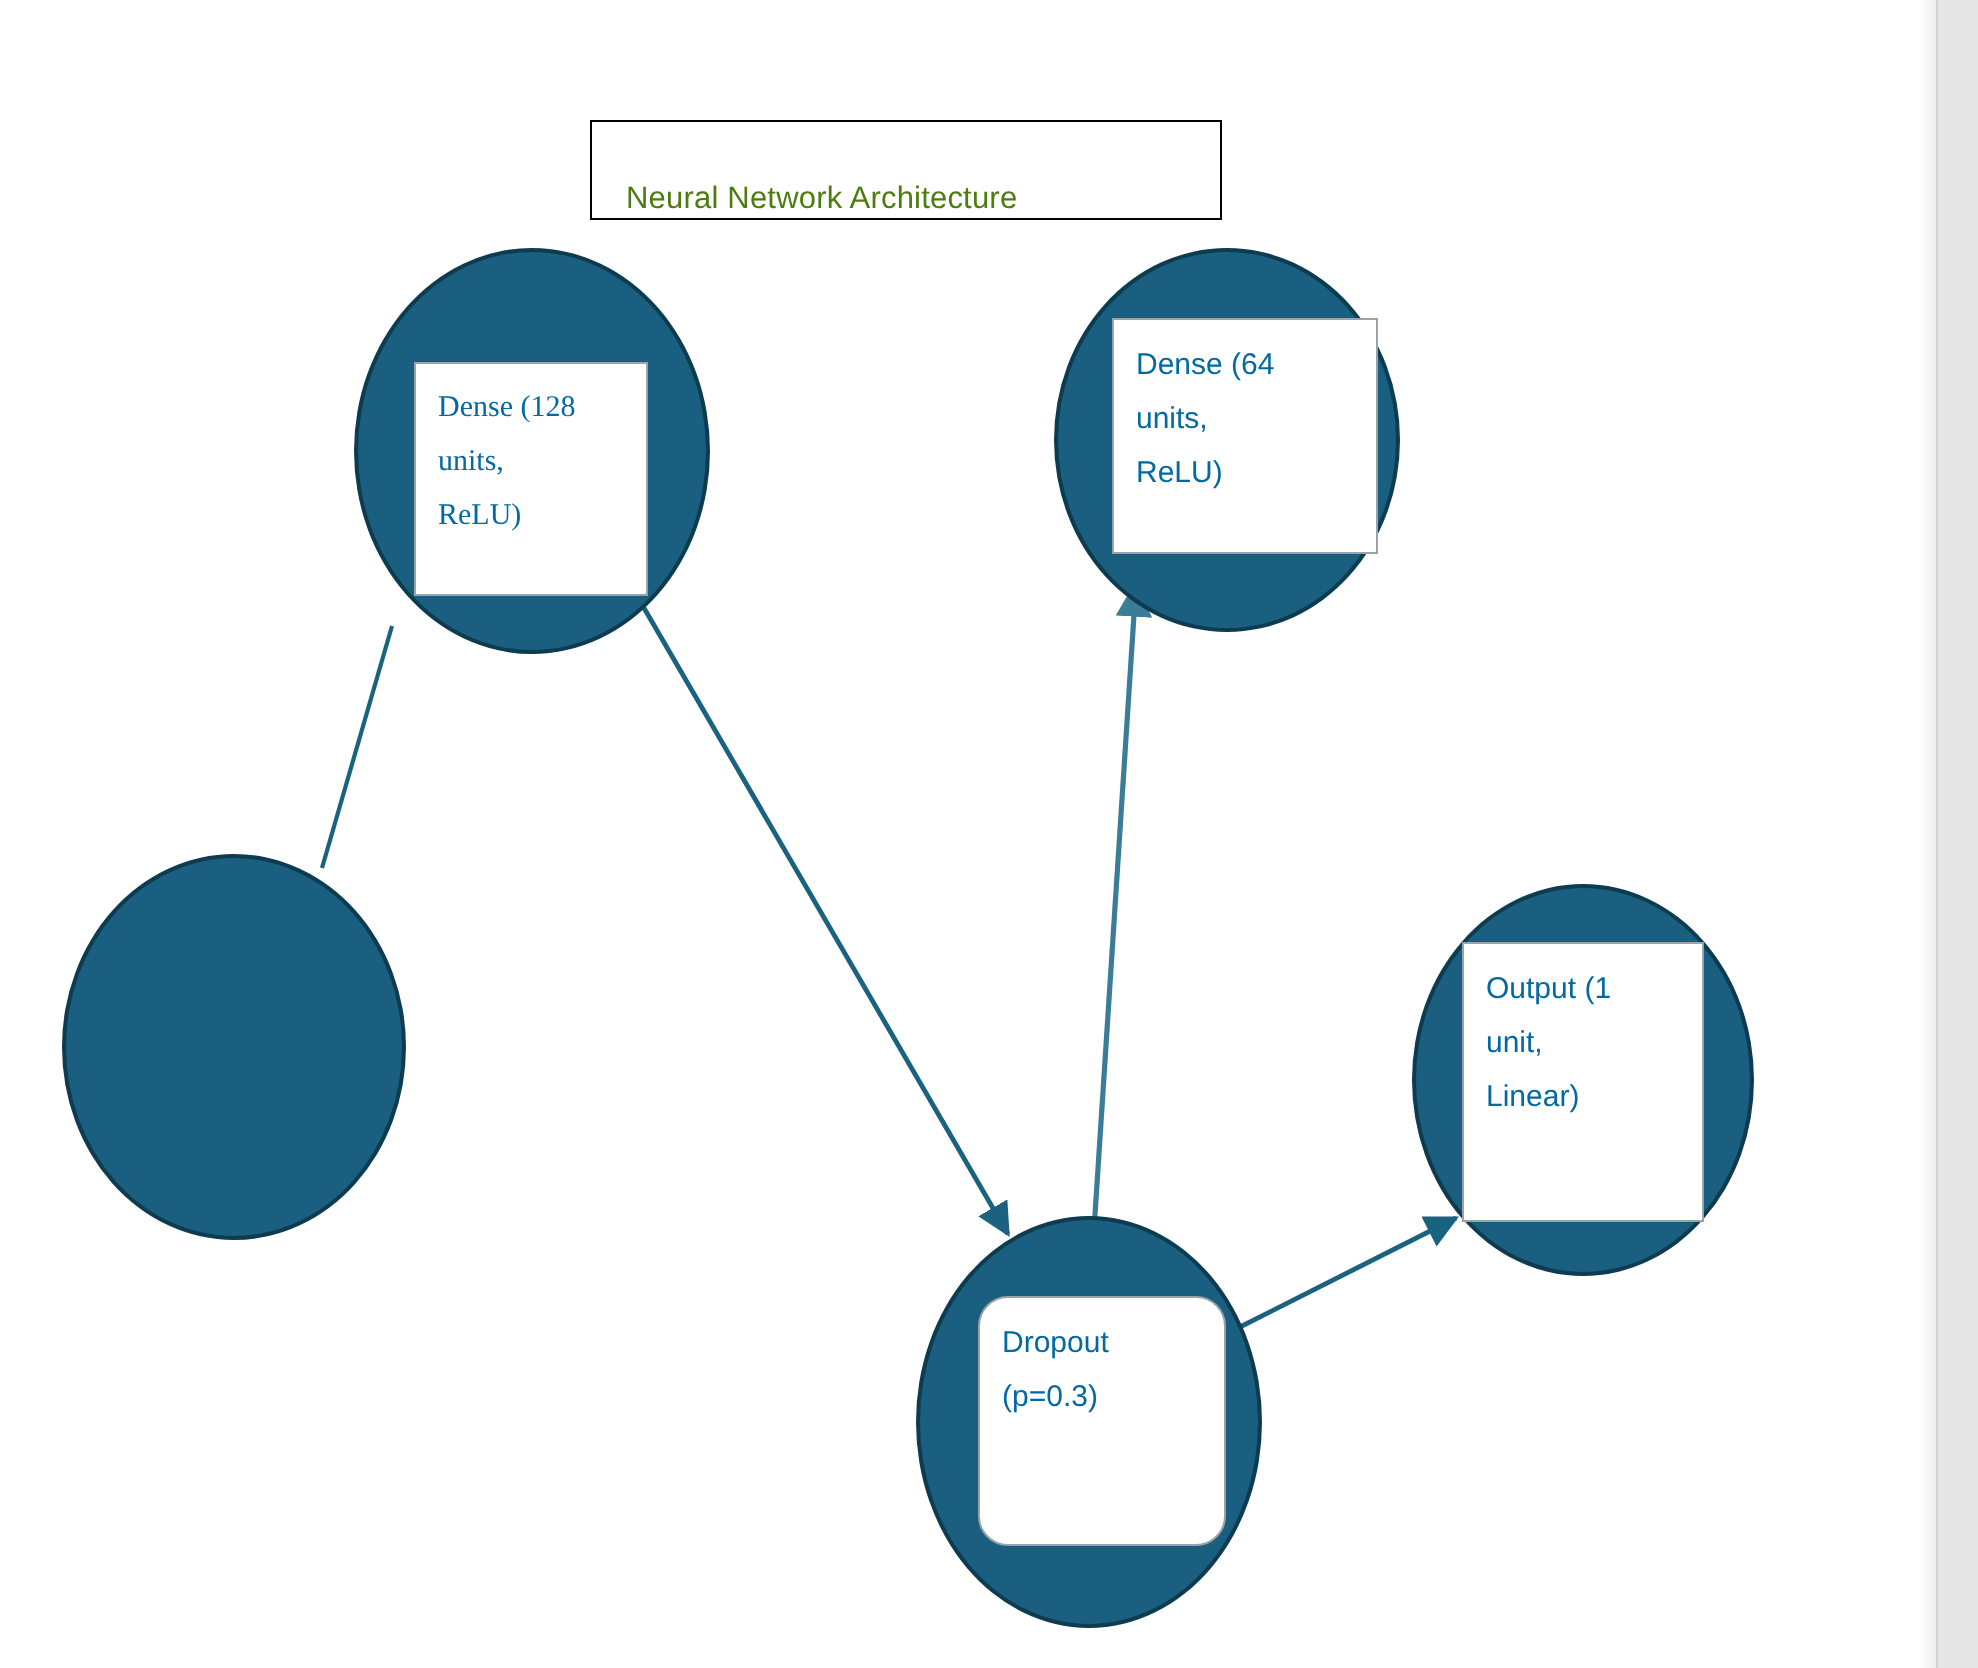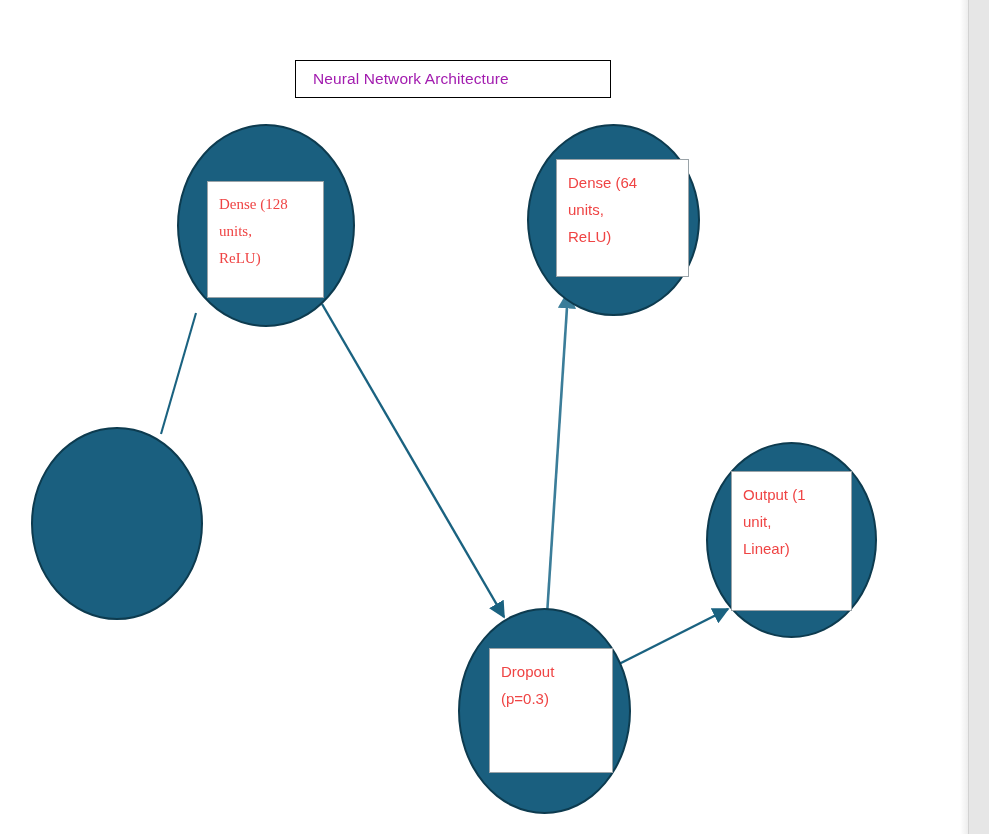--- a/index.html
+++ b/index.html
@@ -36,29 +36,29 @@
     height: 834px;
     background: linear-gradient(to right, rgba(0,0,0,0) 0%, rgba(0,0,0,0.07) 100%);
   }
 
   
   #title-box {
     position: absolute;
     left: 295px;
     top: 60px;
     width: 316px;
-    height: 38px;
+    height: 50px;
     background: #ffffff;
     border: 1px solid #000000;
     box-sizing: border-box;
     display: flex;
-    align-items: center;
+    align-items: flex-end;
     padding-left: 17px;
     font-size: 15.5px;
-    color: #a21caf;
+    color: #4d7c0f;
     letter-spacing: 0.1px;
   }
 
   
   #edges {
     position: absolute;
     left: 0;
     top: 0;
     width: 989px;
     height: 834px;
@@ -80,21 +80,21 @@
     box-sizing: border-box;
   }
   .node-label {
     position: absolute;
     background: #ffffff;
     border: 1px solid #9aa3a8;
     box-sizing: border-box;
     padding: 9px 10px 0 11px;
     font-size: 15px;
     line-height: 27px;
-    color: #ef4444;
+    color: #0369a1;
     white-space: pre-line;
     overflow: hidden;
   }
 </style>
 </head>
 <body>
 
 <div id="canvas">
 
   <div id="title-box">
@@ -133,21 +133,21 @@
 units,
 ReLU)</div>
   </div>
 
   <div class="node" style="left:31px; top:427px; width:172px; height:193px;">
     <div class="node-ellipse"></div>
   </div>
 
   <div class="node" style="left:458px; top:608px; width:173px; height:206px;">
     <div class="node-ellipse"></div>
-    <div class="node-label" style="left:31px; top:40px; width:124px; height:125px;">Dropout
+    <div class="node-label" style="left:31px; top:40px; width:124px; height:125px;border-radius:15px;">Dropout
 (p=0.3)</div>
   </div>
 
   <div class="node" style="left:706px; top:442px; width:171px; height:196px;">
     <div class="node-ellipse"></div>
     <div class="node-label" style="left:25px; top:29px; width:121px; height:140px;">Output (1
 unit,
 Linear)</div>
   </div>
 

